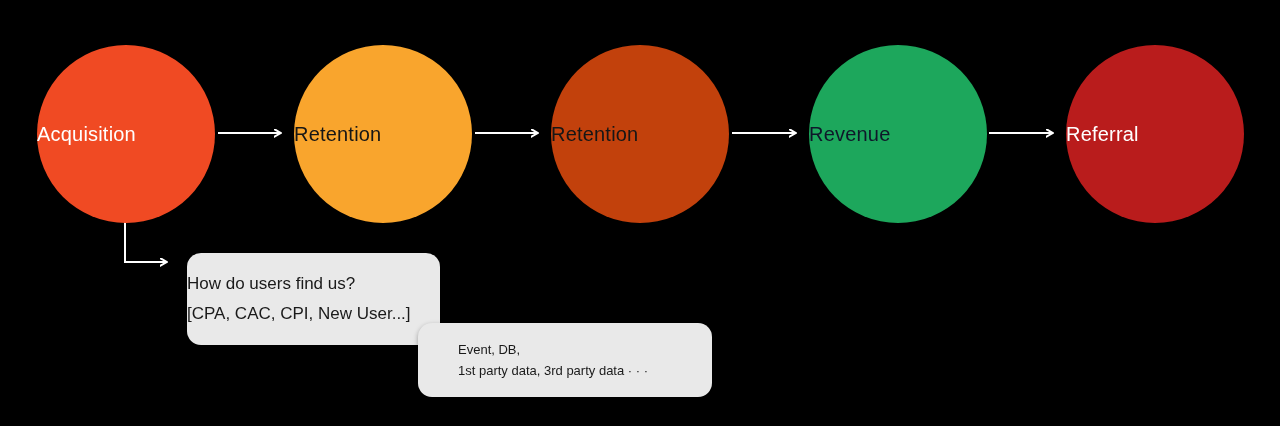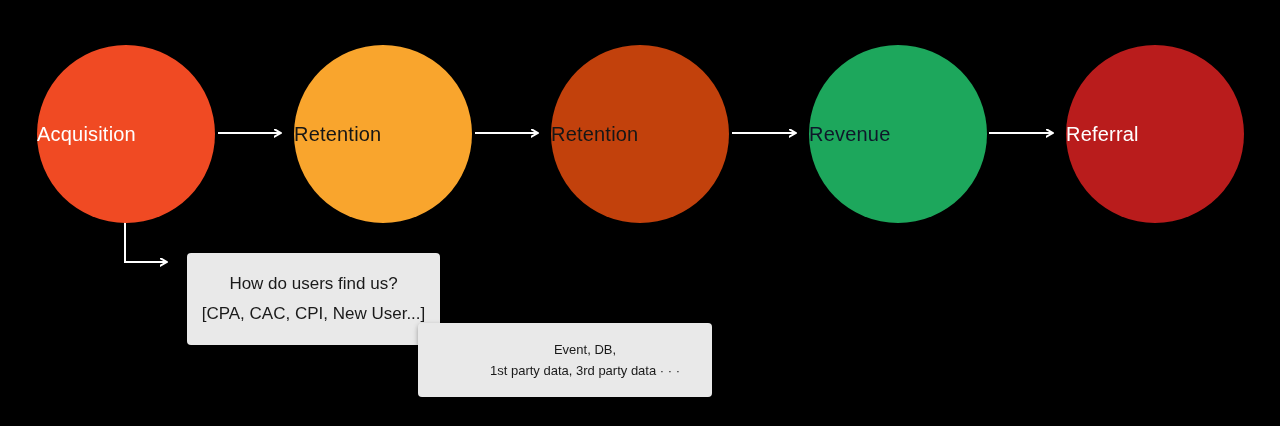--- a/index.html
+++ b/index.html
@@ -38,25 +38,24 @@
   .stage-4 { left: 809px; }
   .stage-5 { left: 1066px; }
   .stage-label {
     font-size: 20px;
     font-weight: 500;
     letter-spacing: 0.2px;
     white-space: nowrap;
   }
   .callout {
     position: absolute;
-    border-radius: 4px;
+    border-radius: 14px;
     display: flex;
     flex-direction: column;
     justify-content: center;
-    text-align: center;
     box-shadow: 0 2px 5px rgba(0,0,0,0.35);
   }
   .callout-1 {
     left: 187px;
     top: 253px;
     width: 253px;
     height: 92px;
     font-size: 17px;
     line-height: 30px;
     font-weight: 400;

